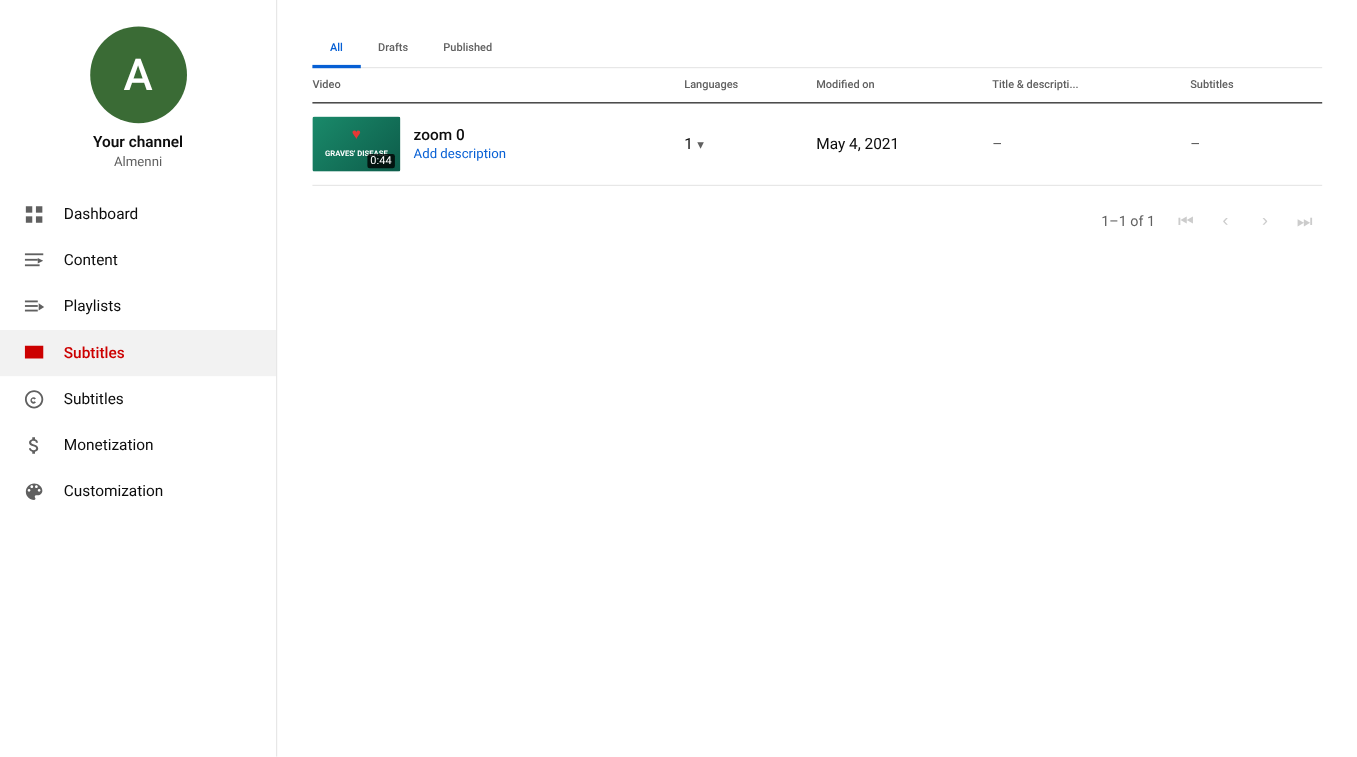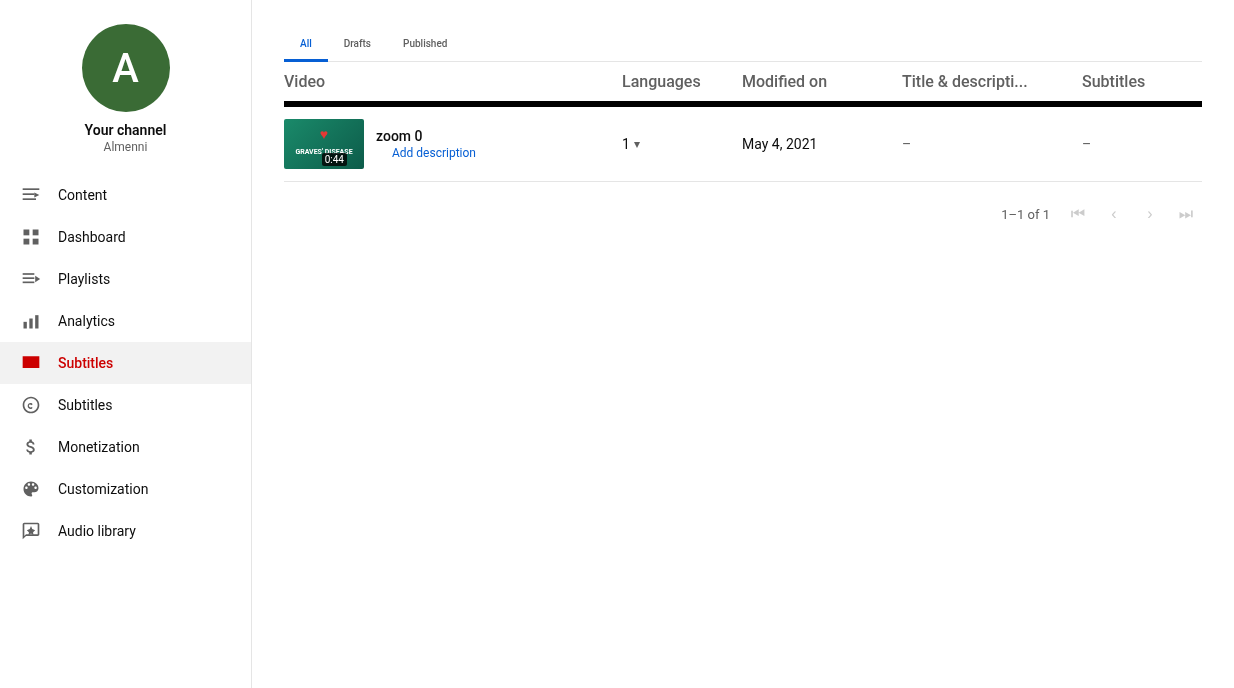--- a/index.html
+++ b/index.html
@@ -107,22 +107,22 @@
     }
 
     
     .table-container {
       margin-top: 0;
     }
     .table-header {
       display: grid;
       grid-template-columns: 1fr 120px 160px 180px 120px;
       padding: 10px 0;
-      border-bottom: 6px solid #000000;
-      font-size: 16px;
+      border-bottom: 1px solid #000000;
+      font-size: 10px;
       color: #606060;
       font-weight: 500;
     }
     .table-row {
       display: grid;
       grid-template-columns: 1fr 120px 160px 180px 120px;
       padding: 12px 0;
       border-bottom: 1px solid #e5e5e5;
       align-items: center;
     }
@@ -155,38 +155,37 @@
       font-size: 7px;
       color: #fff;
       font-weight: 700;
       text-align: center;
       line-height: 1.3;
       padding: 4px;
     }
     .duration-badge {
       position: absolute;
       bottom: 3px;
-      right: 17px;
+      right: 5px;
       background: rgba(0,0,0,0.8);
       color: #fff;
       font-size: 10px;
       padding: 1px 3px;
       border-radius: 2px;
     }
     .video-title {
       font-size: 14px;
       font-weight: 500;
       color: #0d0d0d;
     }
     .video-desc {
       font-size: 12px;
       color: #065fd4;
       cursor: pointer;
       margin-top: 2px;
-      margin-left: 16px;
     }
     .languages-cell {
       display: flex;
       align-items: center;
       gap: 4px;
       color: #0d0d0d;
       font-size: 14px;
     }
     .dropdown-arrow {
       font-size: 12px;
@@ -232,60 +231,50 @@
   <div class="avatar-circle">
     <span>A</span>
   </div>
   <div class="channel-name">Your channel</div>
   <div class="channel-handle">Almenni</div>
 
   <ul class="nav-list">
     <li class="nav-item">
       <span class="nav-icon">
         <svg width="20" height="20" viewBox="0 0 24 24" fill="currentColor">
+            <rect x="3" y="3" width="7" height="7"></rect>
+            <rect x="14" y="3" width="7" height="7"></rect>
+            <rect x="3" y="14" width="7" height="7"></rect>
+            <rect x="14" y="14" width="7" height="7"></rect>
+          </svg>
+      </span>
+      <span class="nav-label">Dashboard</span>
+    </li>
+    <li class="nav-item">
+      <span class="nav-icon">
+        <svg width="20" height="20" viewBox="0 0 24 24" fill="currentColor">
             <rect x="2" y="4" width="20" height="2"></rect>
             <rect x="2" y="10" width="14" height="2"></rect>
             <rect x="2" y="16" width="16" height="2"></rect>
             <polygon points="16,9 22,12 16,15"></polygon>
           </svg>
       </span>
       <span class="nav-label">Content</span>
     </li>
     <li class="nav-item">
       <span class="nav-icon">
         <svg width="20" height="20" viewBox="0 0 24 24" fill="currentColor">
-            <rect x="3" y="3" width="7" height="7"></rect>
-            <rect x="14" y="3" width="7" height="7"></rect>
-            <rect x="3" y="14" width="7" height="7"></rect>
-            <rect x="14" y="14" width="7" height="7"></rect>
-          </svg>
-      </span>
-      <span class="nav-label">Dashboard</span>
-    </li>
-    <li class="nav-item">
-      <span class="nav-icon">
-        <svg width="20" height="20" viewBox="0 0 24 24" fill="currentColor">
             <rect x="2" y="5" width="14" height="2"></rect>
             <rect x="2" y="10" width="14" height="2"></rect>
             <rect x="2" y="15" width="14" height="2"></rect>
             <polygon points="17,8 23,12 17,16"></polygon>
           </svg>
       </span>
       <span class="nav-label">Playlists</span>
     </li>
-    <li class="nav-item">
-      <span class="nav-icon">
-        <svg width="20" height="20" viewBox="0 0 24 24" fill="currentColor">
-            <rect x="3" y="13" width="4" height="8"></rect>
-            <rect x="10" y="9" width="4" height="12"></rect>
-            <rect x="17" y="5" width="4" height="16"></rect>
-          </svg>
-      </span>
-      <span class="nav-label">Analytics</span>
-    </li>
     <li class="nav-item active">
       <span class="nav-icon" style="color:#cc0000;">
         <svg width="20" height="20" viewBox="0 0 24 24" fill="currentColor">
             <path d="M2 4h20v14H2V4zm2 4h16v2H4V8zm0 4h10v2H4v-2z"></path>
           </svg>
       </span>
       <span class="nav-label" style="color:#cc0000; font-weight:500;">Subtitles</span>
     </li>
     <li class="nav-item">
       <span class="nav-icon">
@@ -303,29 +292,20 @@
       </span>
       <span class="nav-label">Monetization</span>
     </li>
     <li class="nav-item">
       <span class="nav-icon">
         <svg width="20" height="20" viewBox="0 0 24 24" fill="currentColor">
             <path d="M12 3c-4.97 0-9 4.03-9 9s4.03 9 9 9c.83 0 1.5-.67 1.5-1.5 0-.39-.15-.74-.39-1.01-.23-.26-.38-.61-.38-.99 0-.83.67-1.5 1.5-1.5H16c2.76 0 5-2.24 5-5 0-4.42-4.03-8-9-8zm-5.5 9c-.83 0-1.5-.67-1.5-1.5S5.67 9 6.5 9 8 9.67 8 10.5 7.33 12 6.5 12zm3-4C8.67 8 8 7.33 8 6.5S8.67 5 9.5 5s1.5.67 1.5 1.5S10.33 8 9.5 8zm5 0c-.83 0-1.5-.67-1.5-1.5S13.67 5 14.5 5s1.5.67 1.5 1.5S15.33 8 14.5 8zm3 4c-.83 0-1.5-.67-1.5-1.5S16.67 9 17.5 9s1.5.67 1.5 1.5-.67 1.5-1.5 1.5z"></path>
           </svg>
       </span>
       <span class="nav-label">Customization</span>
-    </li>
-    <li class="nav-item">
-      <span class="nav-icon">
-        <svg width="20" height="20" viewBox="0 0 24 24" fill="currentColor">
-            <path d="M20 2H4c-1.1 0-2 .9-2 2v18l4-4h14c1.1 0 2-.9 2-2V4c0-1.1-.9-2-2-2zm0 14H6l-2 2V4h16v12z"></path>
-            <path d="M12 6l1.5 3.5L17 11l-2.5 2.5.5 3.5L12 15l-3 2 .5-3.5L7 11l3.5-1.5z"></path>
-          </svg>
-      </span>
-      <span class="nav-label">Audio library</span>
     </li>
   </ul>
 </aside>
 
 <main class="main">
 
   <div class="tabs">
     <div class="tab active">All</div>
     <div class="tab">Drafts</div>
     <div class="tab">Published</div>

